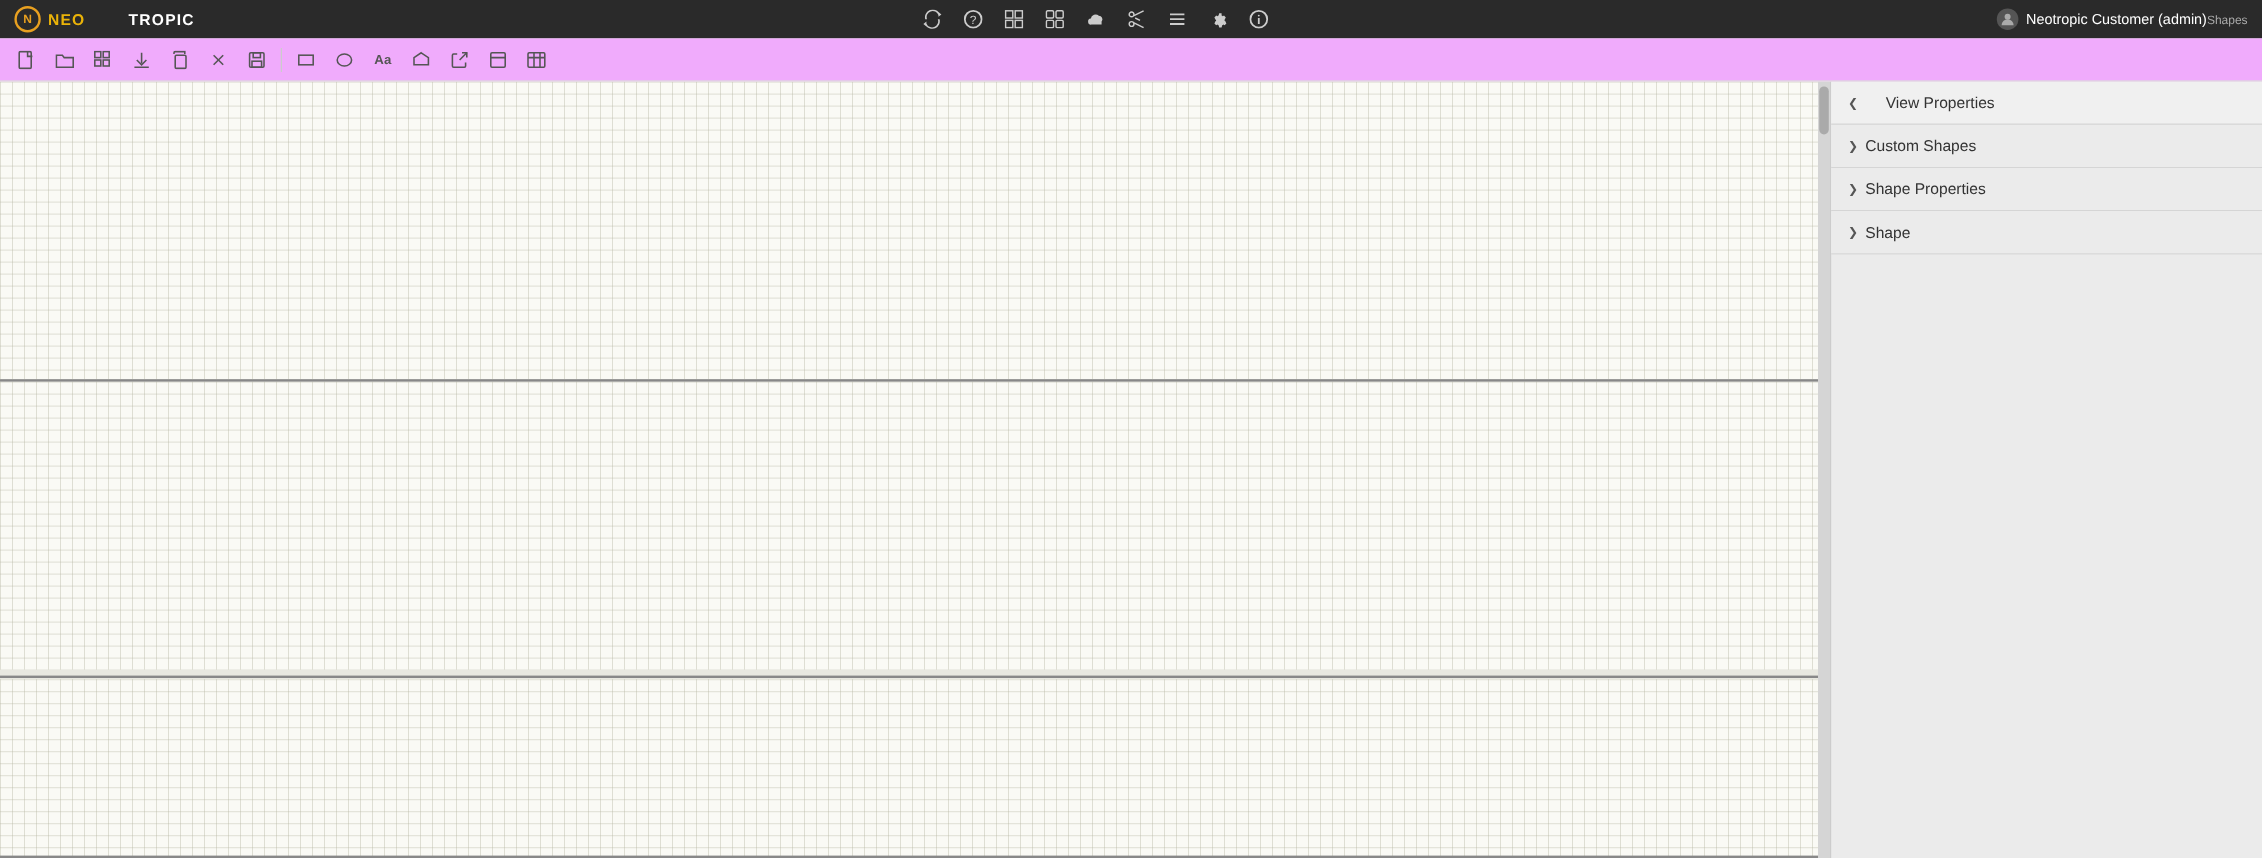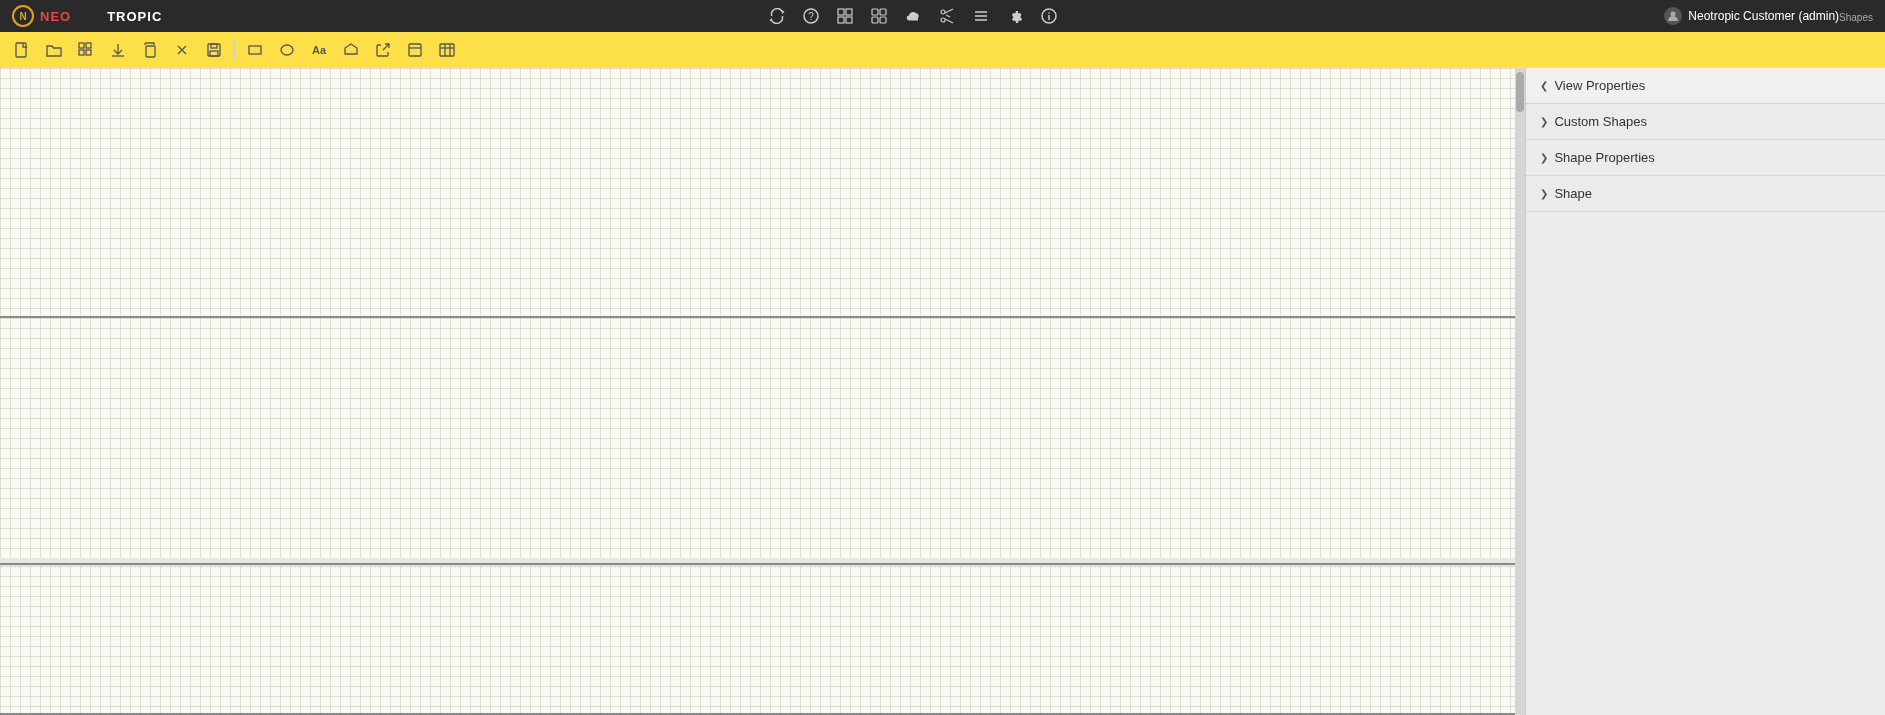--- a/index.html
+++ b/index.html
@@ -26,21 +26,21 @@
       border-radius: 50%;
       display: flex; align-items: center; justify-content: center;
       color: #e8a020; font-size: 10px; font-weight: bold;
     }
     #top-nav .logo-text {
       color: #ffffff;
       font-size: 13px;
       font-weight: bold;
       letter-spacing: 1px;
     }
-    .logo-text span.neo { color: #ef4444; }
+    .logo-text span.neo { color: #eab308; }
     .logo-text span.tropic { color: #ffffff; margin-left: 36px; }
 
     #top-nav .center-icons {
       display: flex;
       align-items: center;
       gap: 18px;
     }
     #top-nav .center-icons .nav-icon {
       color: #cccccc;
       font-size: 15px;
@@ -63,21 +63,21 @@
       color: #ccc; font-size: 10px;
     }
     #top-nav .user-info {
       display: flex; align-items: flex-end;
     }
     #top-nav .user-name { color: #ffffff; font-size: 12px; }
     #top-nav .user-logout { color: #aaaaaa; font-size: 10px; cursor: pointer; }
 
     
     #toolbar {
-      background: #fde047;
+      background: #f0abfc;
       border-bottom: 1px solid #ddd;
       height: 36px;
       display: flex;
       align-items: center;
       padding: 0 8px;
       gap: 4px;
       flex-shrink: 0;
     }
     .toolbar-btn {
       width: 28px; height: 28px;
@@ -195,20 +195,21 @@
     }
     .view-properties-header .chevron {
       color: #555;
       font-size: 10px;
       margin-right: 6px;
     }
     .view-properties-header .section-label {
       font-size: 13px;
       color: #333;
       font-weight: 500;
+      margin-left: 17px;
     }
   </style>
 </head>
 <body>
 
 <div id="top-nav">
   <div class="logo-area">
     <div class="logo-icon">N</div>
     <div class="logo-text">
       <span class="neo">NEO</span><span class="tropic">TROPIC</span>

